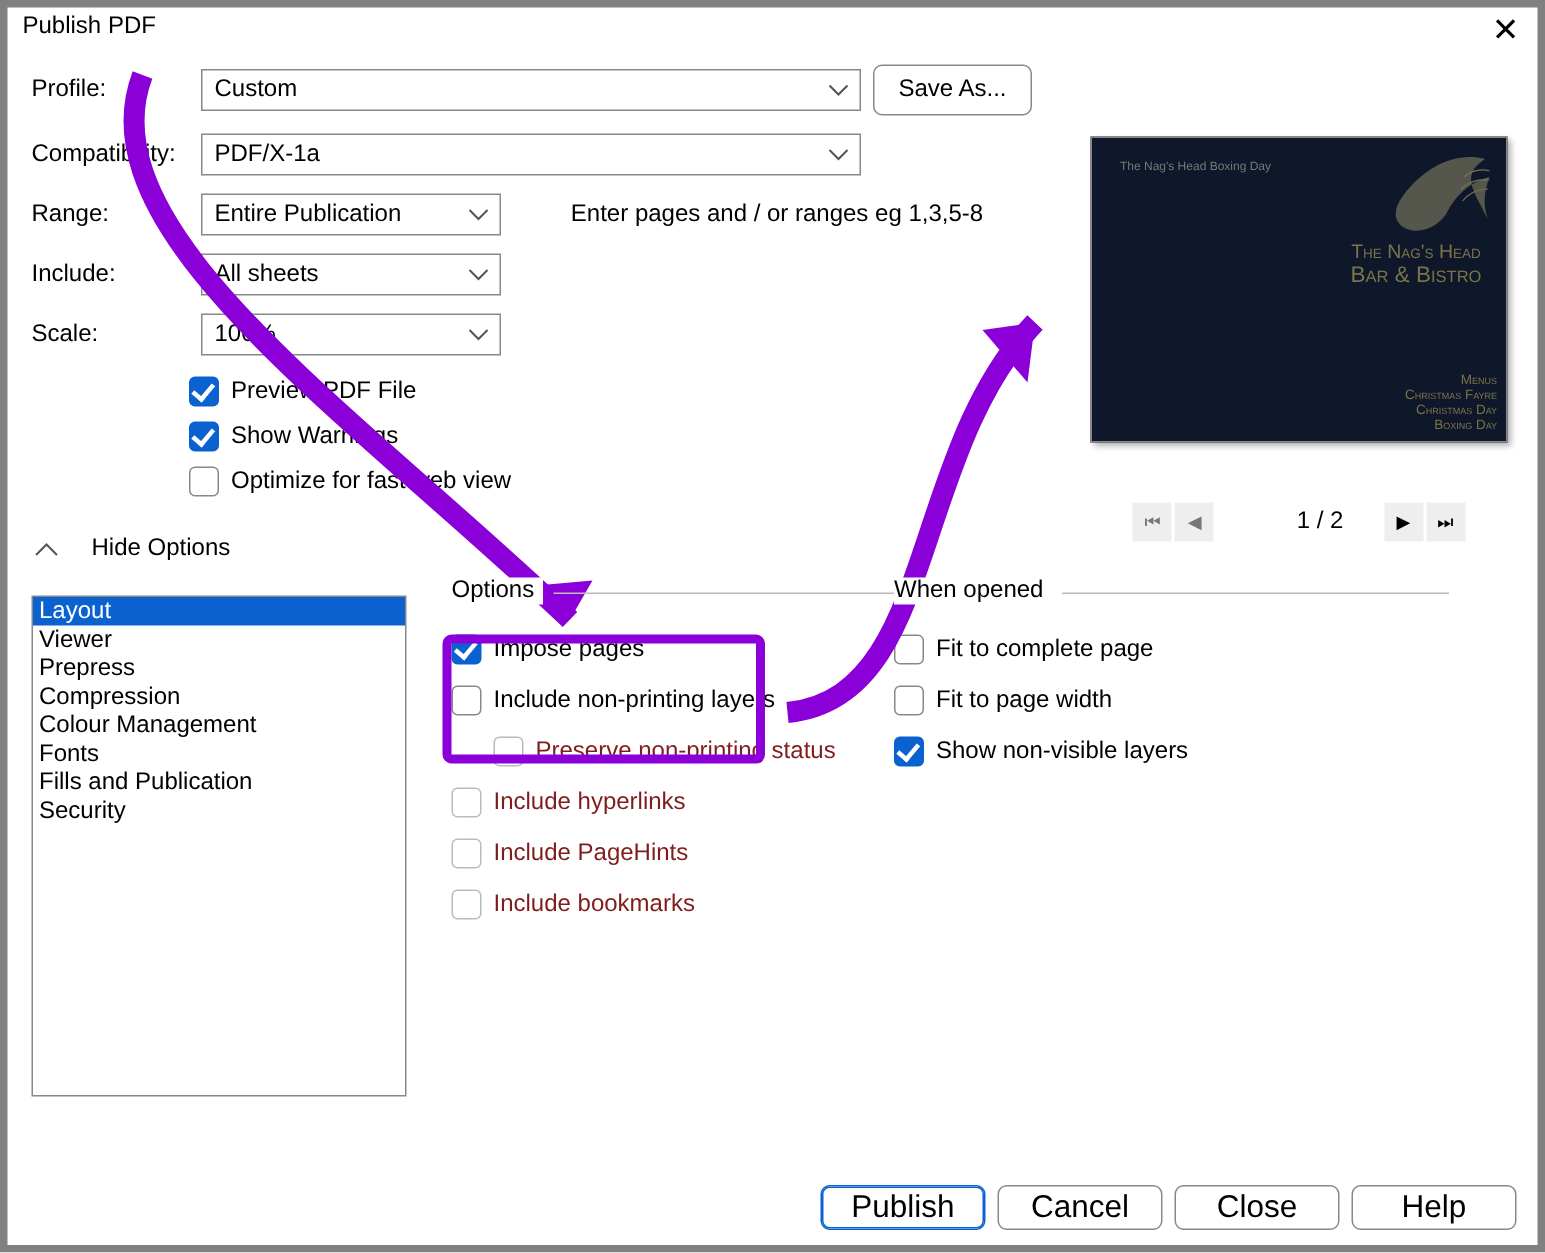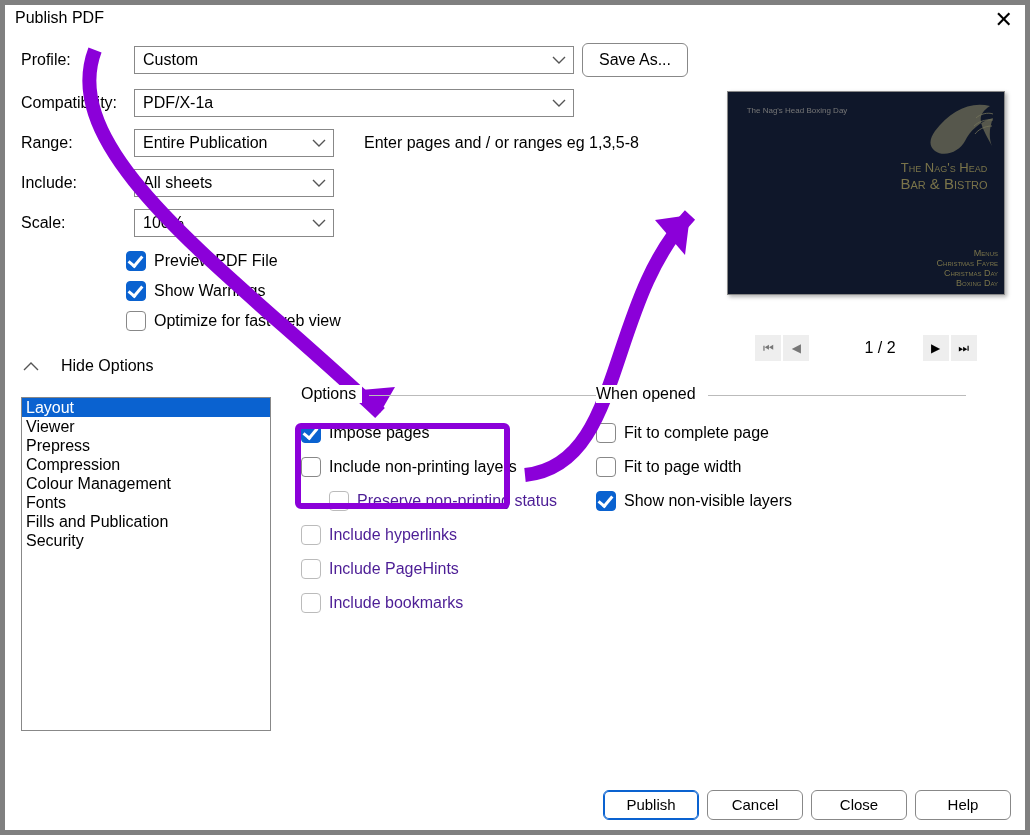--- a/index.html
+++ b/index.html
@@ -14,28 +14,28 @@
 
   
   .form-grid { display:grid; grid-template-columns: 105px 440px 135px; column-gap:8px; row-gap:12px; align-items:center; }
   .lbl { font-size:16px; color:#000; }
   .combo { height:28px; border:1px solid #888; background:#fff; position:relative; }
   .combo .text { line-height:26px; padding:0 8px; font-size:16px; }
   .combo .chev { position:absolute; right:6px; top:5px; width:16px; height:16px; }
   .combo.sm { width:200px; }
   .btn { border:1px solid #888; border-radius:6px; background:#fff; font-size:16px; text-align:center; line-height:32px; height:34px; cursor:pointer; }
   .btn-saveas { width:106px; }
-  .hint { font-size:16px; color:#000; }
+  .hint { font-size:16px; color:#000;text-align:center; }
 
   .checkrow { display:flex; align-items:center; font-size:16px; margin-top:2px; }
   .cb { width:20px; height:20px; border:1px solid #888; border-radius:4px; margin-right:8px; background:#fff; position:relative; flex:0 0 auto; }
   .cb.checked { background:#0a62d0; border-color:#0a62d0; }
   .cb.checked::after { content:""; position:absolute; left:4px; top:1px; width:6px; height:11px; border:solid #fff; border-width:0 3px 3px 0; transform:rotate(40deg); }
   .cb.disabled { border-color:#bbb; }
-  .cb-label.disabled { color:#4c1d95; }
+  .cb-label.disabled { color:#7f1d1d; }
 
   .check-stack { margin-left:105px; margin-top:12px; display:flex; flex-direction:column; gap:8px; }
 
   .hide-options { margin-top:26px; display:flex; align-items:center; font-size:16px; cursor:pointer; }
   .hide-options .chevup { width:20px; height:14px; margin:0 20px 0 0; }
 
   .lower { display:flex; margin-top:22px; gap:30px; }
   .cat-list { width:250px; height:334px; border:1px solid #888; overflow:hidden; }
   .cat-list .item { font-size:16px; padding:0 4px; line-height:19px; cursor:pointer; }
   .cat-list .item.selected { background:#0a62d0; color:#fff; }
@@ -62,21 +62,21 @@
   .thumb .menus { position:absolute; right:6px; bottom:6px; text-align:right; font-size:9px; color:#7a744a; font-family:Georgia, serif; font-variant:small-caps;margin-left:33px; }
   .horse { position:absolute; right:4px; top:4px; width:120px; height:70px; opacity:0.6; }
 
   .pager { margin-top:40px; display:flex; justify-content:center; align-items:center; gap:26px; }
   .pager .nav { display:flex; }
   .pager .nav button { width:26px; height:26px; border:none; background:#eee; color:#777; margin:0 1px; cursor:pointer; font-size:12px; display:flex; align-items:center; justify-content:center; }
   .pager .nav button.active { color:#000; }
   .pager .page { font-size:16px;margin-left:28px; }
 
   .footer { position:absolute; bottom:10px; right:14px; display:flex; gap:8px; }
-  .footer .btn { width:96px; height:30px; line-height:28px; font-size:15px; }
+  .footer .btn { width:110px; height:30px; line-height:28px; font-size:21px; }
   .footer .btn.primary { border-color:#0a62d0; border-width:1px; box-shadow: inset 0 0 0 1px #0a62d0; }
 
   svg .chev-path { stroke:#555; stroke-width:1.4; fill:none; }
 </style>
 </head>
 <body>
 
 <div class="dialog">
 
   <div class="titlebar">

